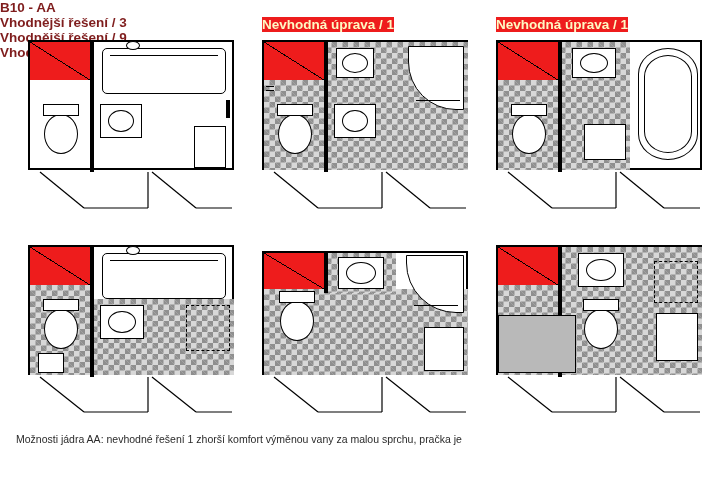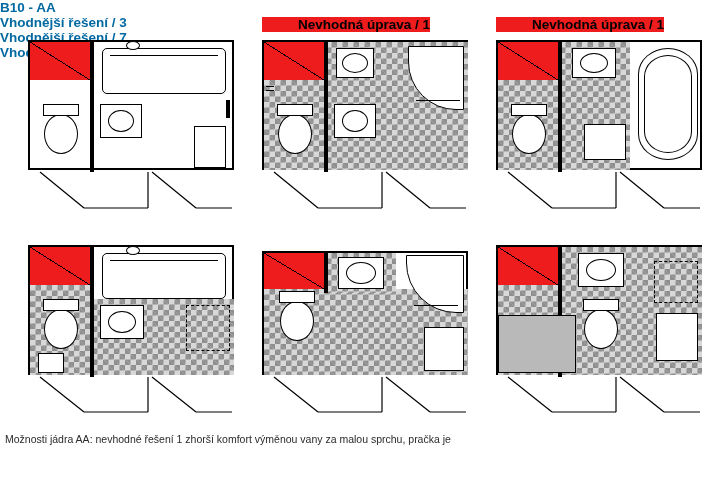--- a/index.html
+++ b/index.html
@@ -9,22 +9,22 @@
     font-family:"Liberation Sans", sans-serif;
     position:relative;
     overflow:hidden;
   }
   
   .title{
     font-size:13.5px;
     font-weight:bold;
     white-space:nowrap;
   }
-  .title.black{color:#0369a1;}
-  .title.red{color:#000000;padding-left:36px;}
+  .title.black{color:#7f1d1d;}
+  .title.red{color:#fef9c3;}
 
   
   .plan{
     position:absolute;
     box-sizing:border-box;
     border:2px solid #000;
     background:#ffffff;
   }
   .wall{position:absolute;background:#000;}
   .tile{
@@ -56,34 +56,34 @@
   }
   .shape.oval{border-radius:50%;}
   .shape.tubround{border-radius:46px/40px;}
   .shape.rr{border-radius:5px;}
   .shape.dash{border-style:dashed;background:transparent;}
   .shape.grayfill{background:#b9b9b9;}
   .line{position:absolute;background:#000;}
   .doorsvg{position:absolute;left:0;top:0;overflow:visible;}
   .caption{
     position:absolute;
-    left:5px;top:432px;width:700px;
+    left:16px;top:432px;width:700px;
     font-size:10.5px;line-height:15px;
     color:#2a2a2a;
   }
 </style>
 </head>
 <body>
 
 <div class="title black" style="left:28px;top:17px;">B10 - AA</div>
 <div class="title red" style="left:262px;top:17px;">Nevhodná úprava  / 1</div>
 <div class="title red" style="left:496px;top:17px;">Nevhodná úprava / 1</div>
 
 <div class="title black" style="left:28px;top:222px;">Vhodnější řešení  / 3</div>
-<div class="title black" style="left:262px;top:228px;">Vhodnější řešení  / 7</div>
+<div class="title black" style="left:262px;top:228px;">Vhodnější řešení  / 9</div>
 <div class="title black" style="left:496px;top:222px;">Vhodnější řešení / 5</div>
 
 <div class="plan" style="left:28px;top:40px;width:206px;height:130px;">
 
   <div class="wall" style="left:60px;top:0;width:4px;height:130px;"></div>
 
   <div class="reddiag" style="left:0;top:0;width:60px;height:38px;"></div>
 
   <div class="shape rr" style="left:72px;top:6px;width:124px;height:46px;"></div>
   <div class="line" style="left:80px;top:13px;width:108px;height:1.2px;"></div>

